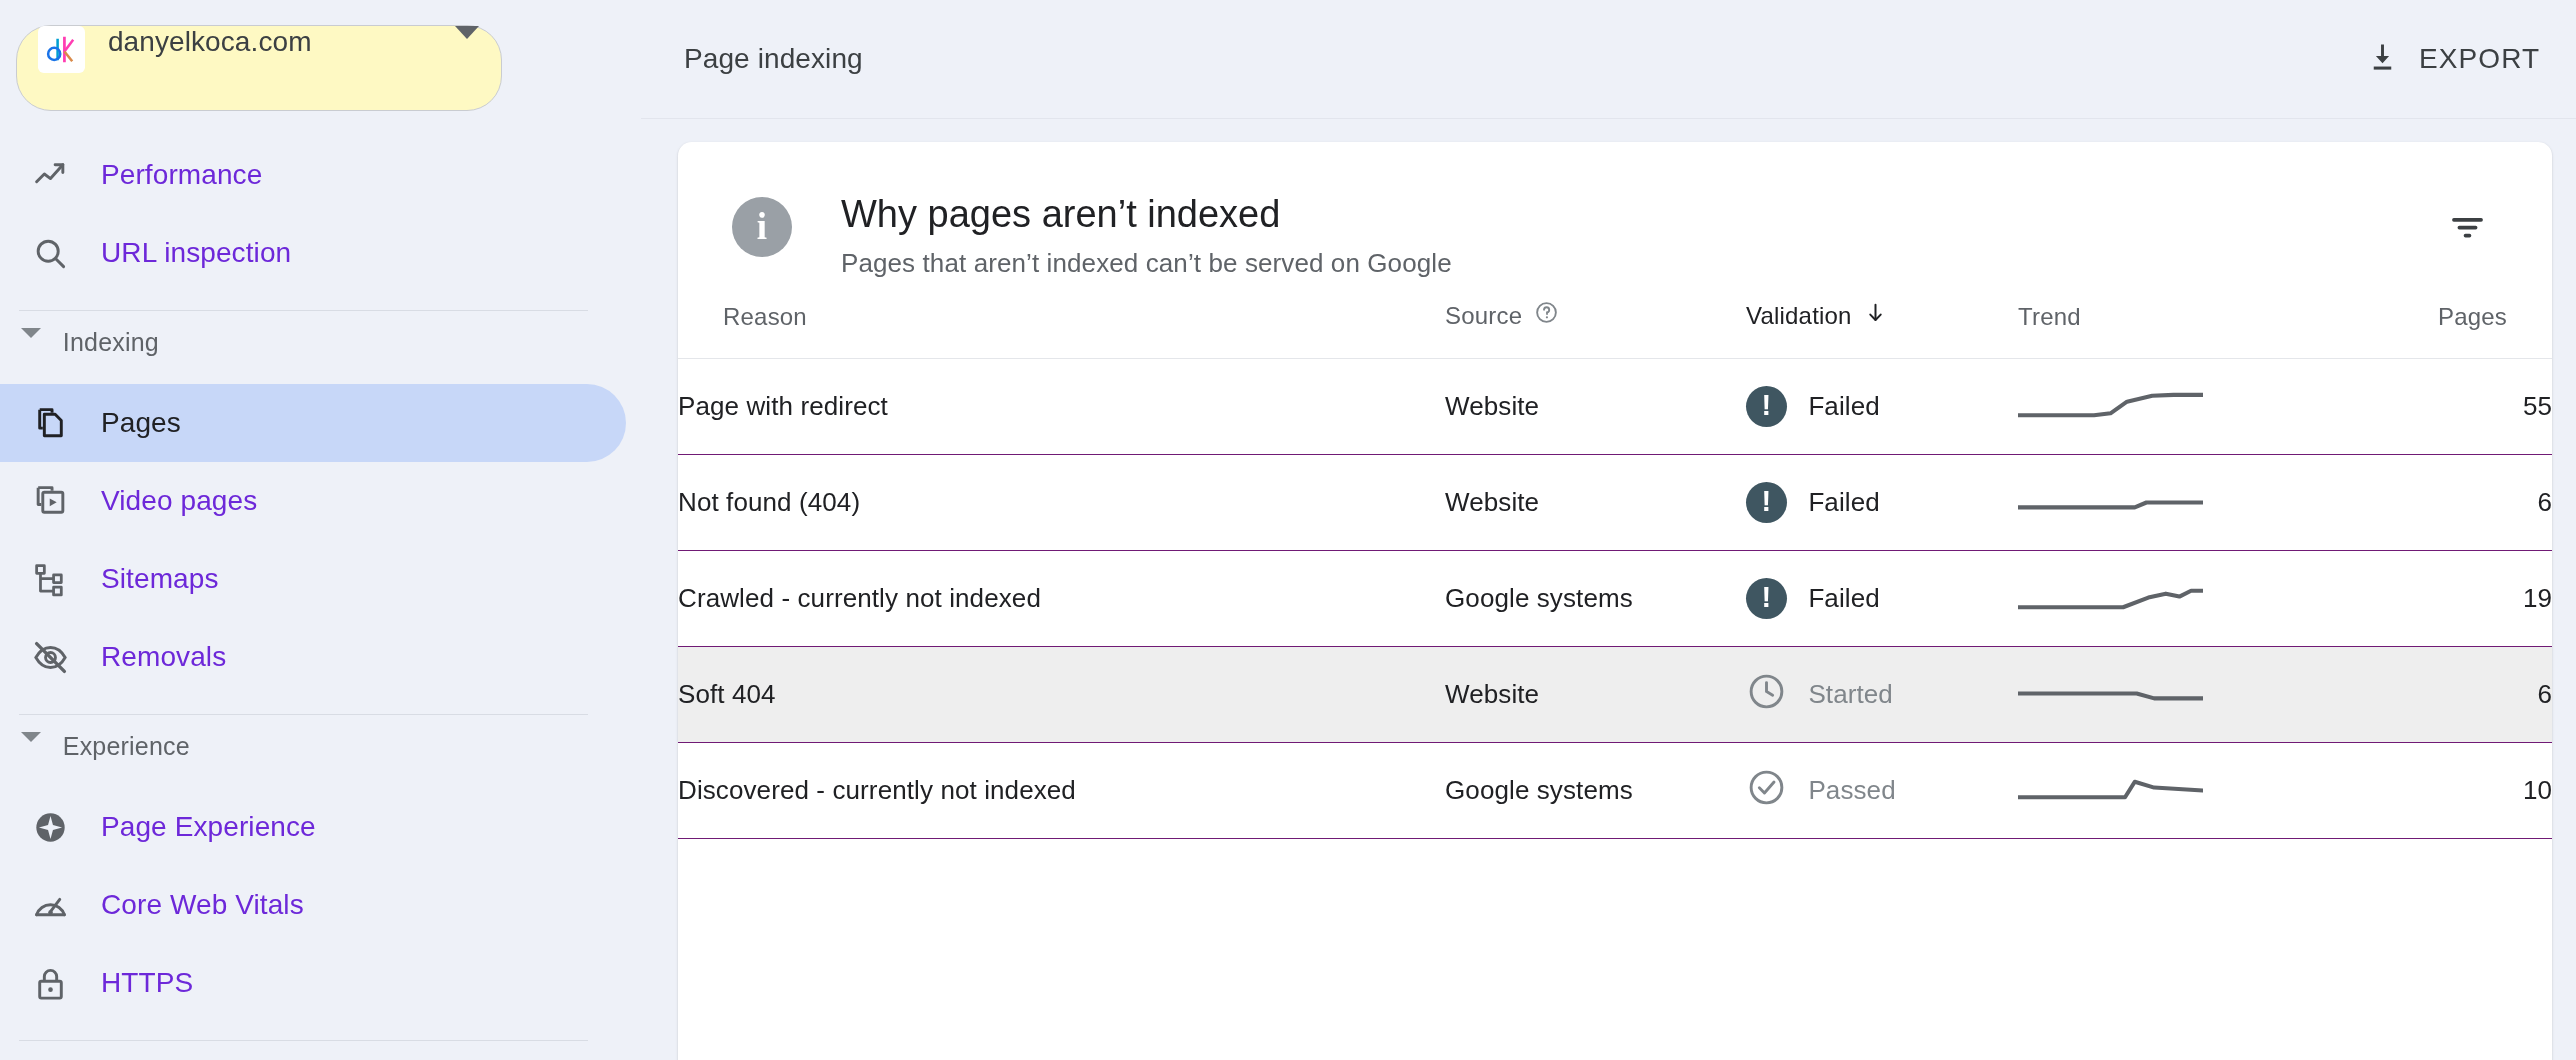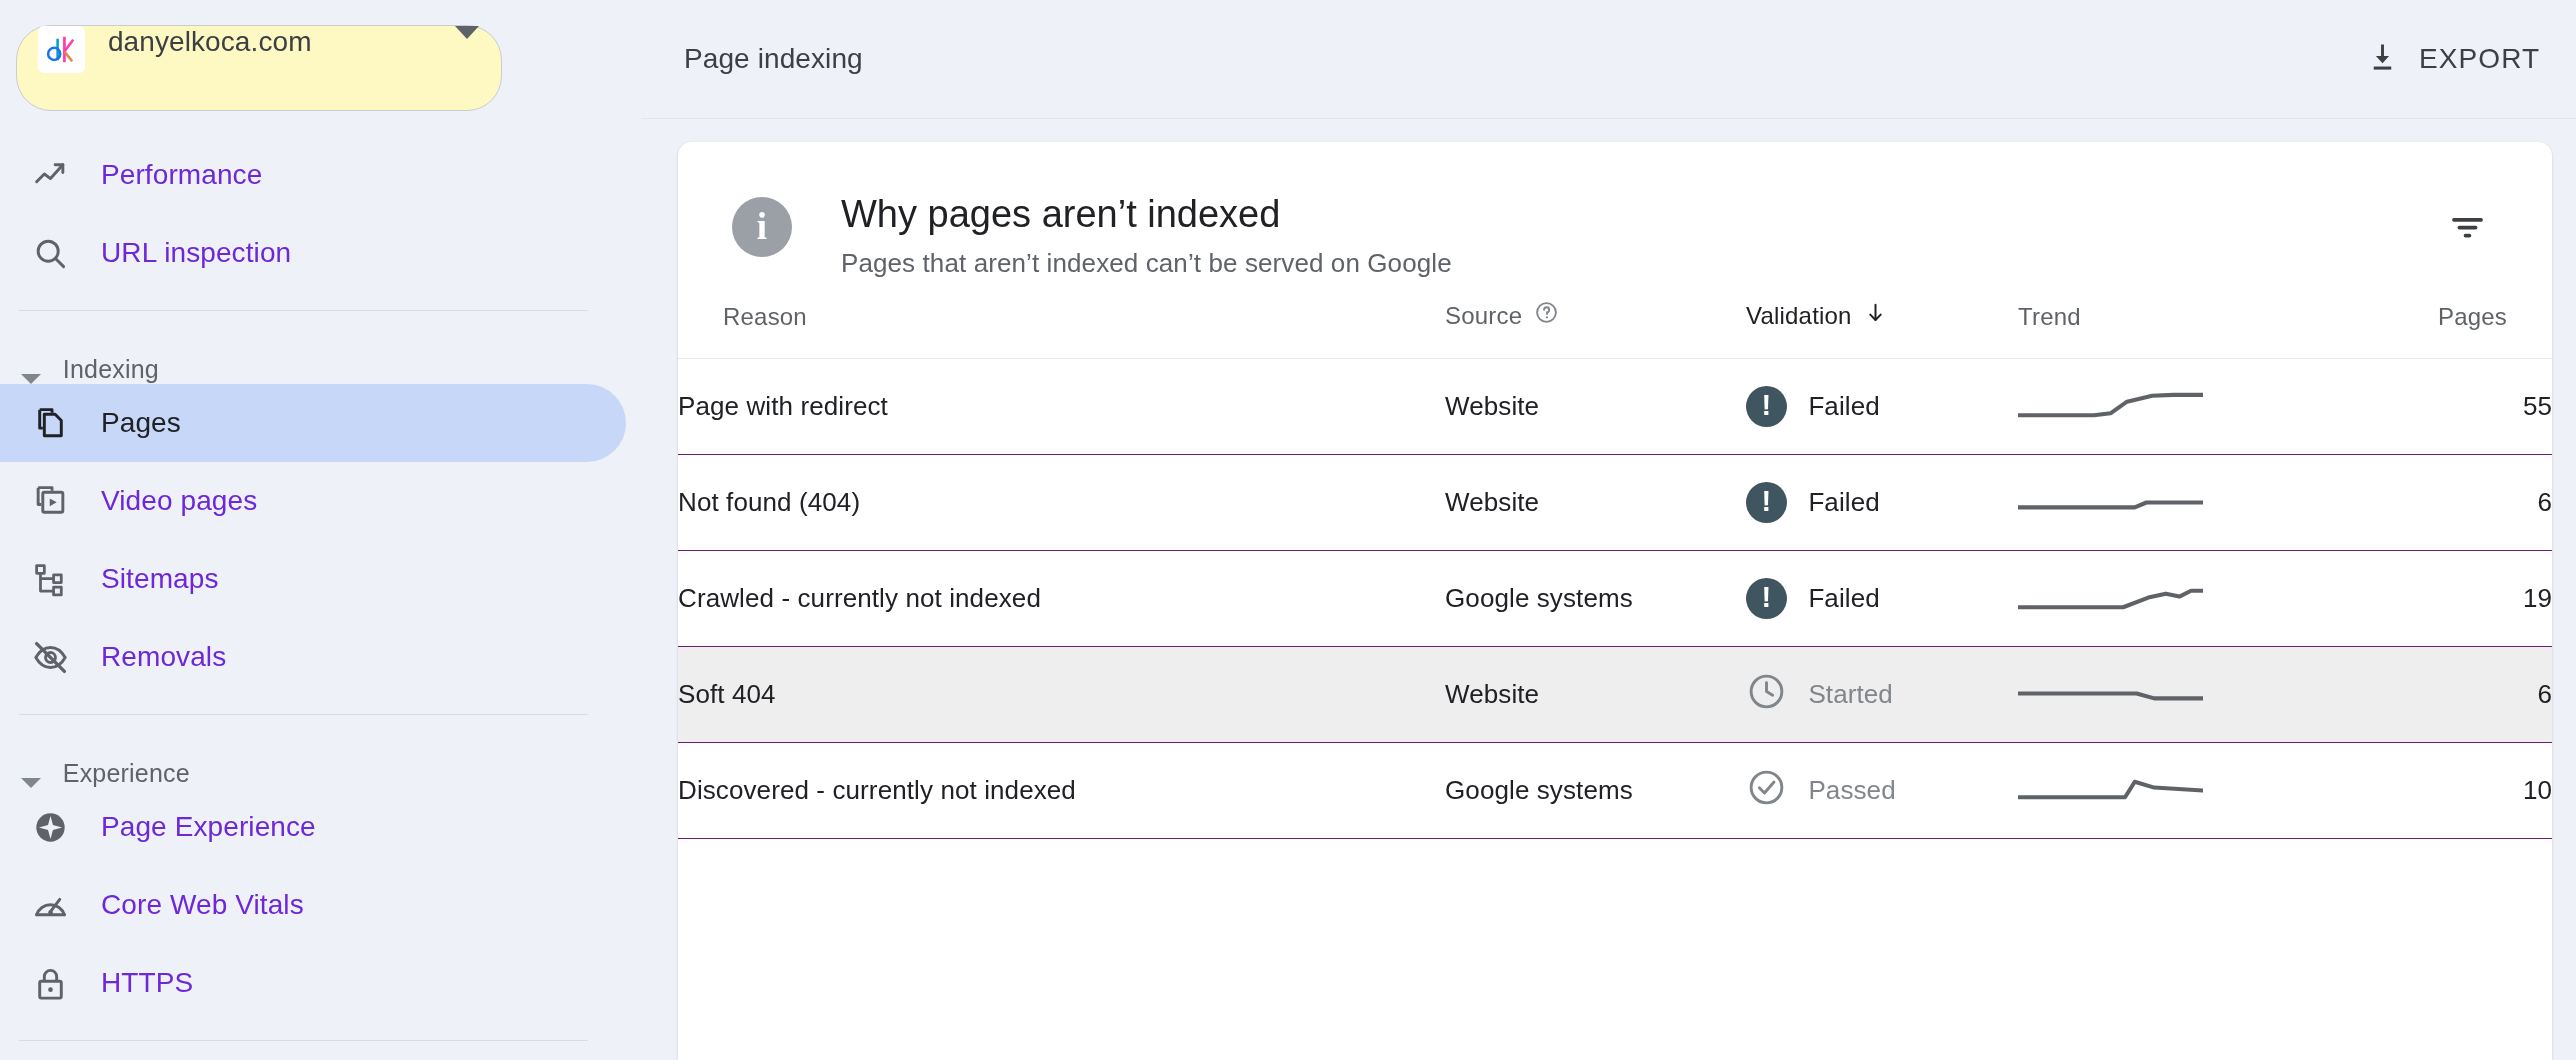--- a/index.html
+++ b/index.html
@@ -78,21 +78,21 @@
   .nav-item.active { background: #c7d7f8; }
   .nav-item.active .ico { color: #202124; }
   .nav-item.active .lbl { color: #202124; }
 
   .divider {
     height: 1px; background: #d8dce4;
     margin: 17.5px 29px 17.5px 19.4px;
     width: 569px;
   }
   .section-head {
-    display: flex; align-items: flex-end;
+    display: flex; align-items: flex-start;
     height: 56px;
     padding-left: 21.4px;
     cursor: pointer;
   }
   .section-caret {
     width: 0; height: 0;
     border-left: 10.7px solid transparent;
     border-right: 10.7px solid transparent;
     border-top: 10.7px solid #80868b;
     margin-right: 21.4px;

